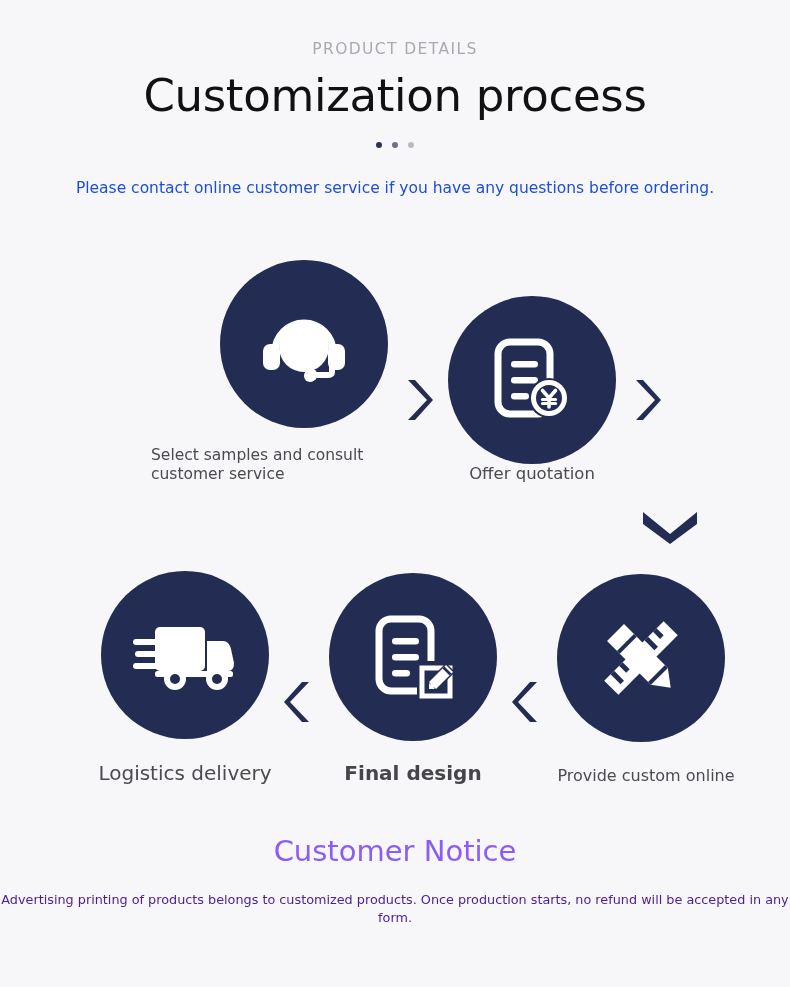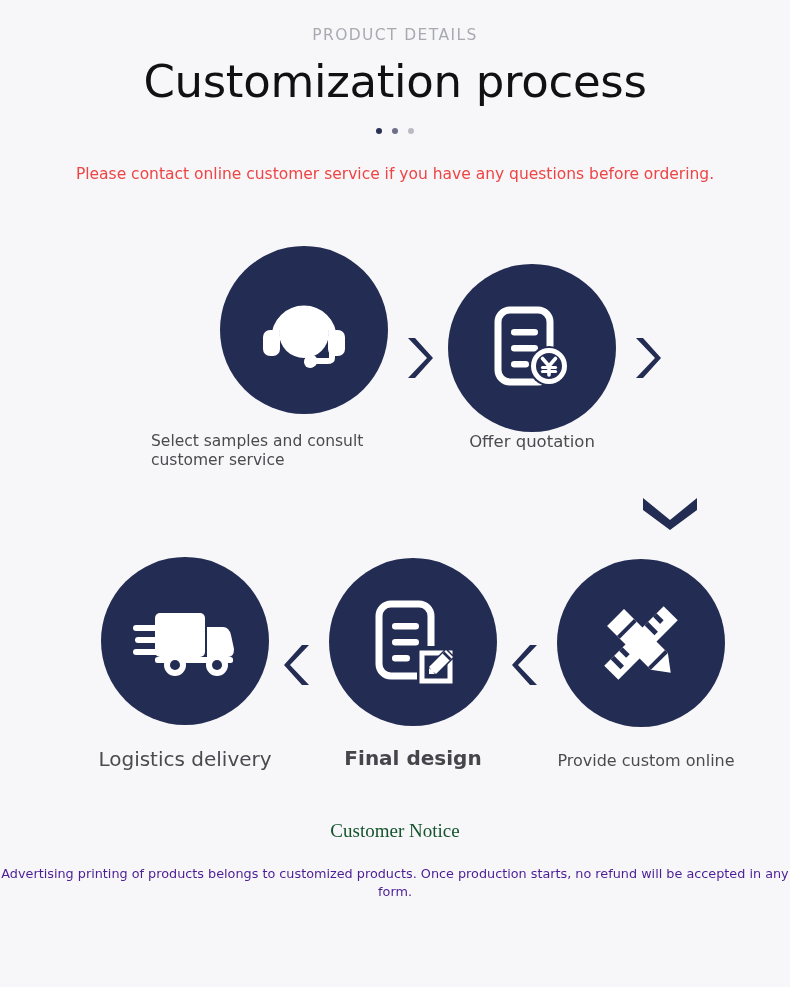--- a/index.html
+++ b/index.html
@@ -12,21 +12,21 @@
     height: 987px;
     background: #f7f7f9;
     font-family: "DejaVu Sans", "Liberation Sans", sans-serif;
     color: #333333;
     overflow: hidden;
     position: relative;
   }
 
   
   .header {
-    padding-top: 26px;
+    padding-top: 40px;
     text-align: center;
   }
   .eyebrow {
     font-size: 15.5px;
     letter-spacing: 1.4px;
     color: #a9a9b2;
     font-weight: 400;
     line-height: 1.2;
   }
   .main-title {
@@ -51,32 +51,32 @@
     border-radius: 50%;
     display: block;
   }
   .dot.d1 { background: #2b3055; }
   .dot.d2 { background: #6e7089; }
   .dot.d3 { background: #b9bac4; }
 
   .lead {
     margin-top: 28px;
     font-size: 15.5px;
-    color: #ef4444;
+    color: #1d4ed8;
     line-height: 1.4;
   }
 
   
   .flow {
     margin-top: 60px;
     position: relative;
   }
   .row {
     display: flex;
-    align-items: center;
+    align-items: flex-end;
     justify-content: center;
     position: relative;
     padding-left: 36px;
   }
   .row-2 { margin-top: 23px; }
 
   .step {
     width: 238px;
     display: flex;
     flex-direction: column;
@@ -135,25 +135,24 @@
     margin-top: 24px;
     padding-left: 550px;
   }
 
   
   .notice {
     margin-top: 48px;
     text-align: center;
   }
   .notice-title {
-    font-size: 19px;
-    color: #14532d;
+    font-size: 29px;
+    color: #8b5cf6;
     font-weight: 400;
     line-height: 1.2;
-    font-family: Liberation Serif, serif;
   }
   .notice-text {
     margin-top: 22px;
     font-size: 12.8px;
     color: #4c1d95;
     line-height: 1.4;
   }
 </style>
 </head>
 <body>

